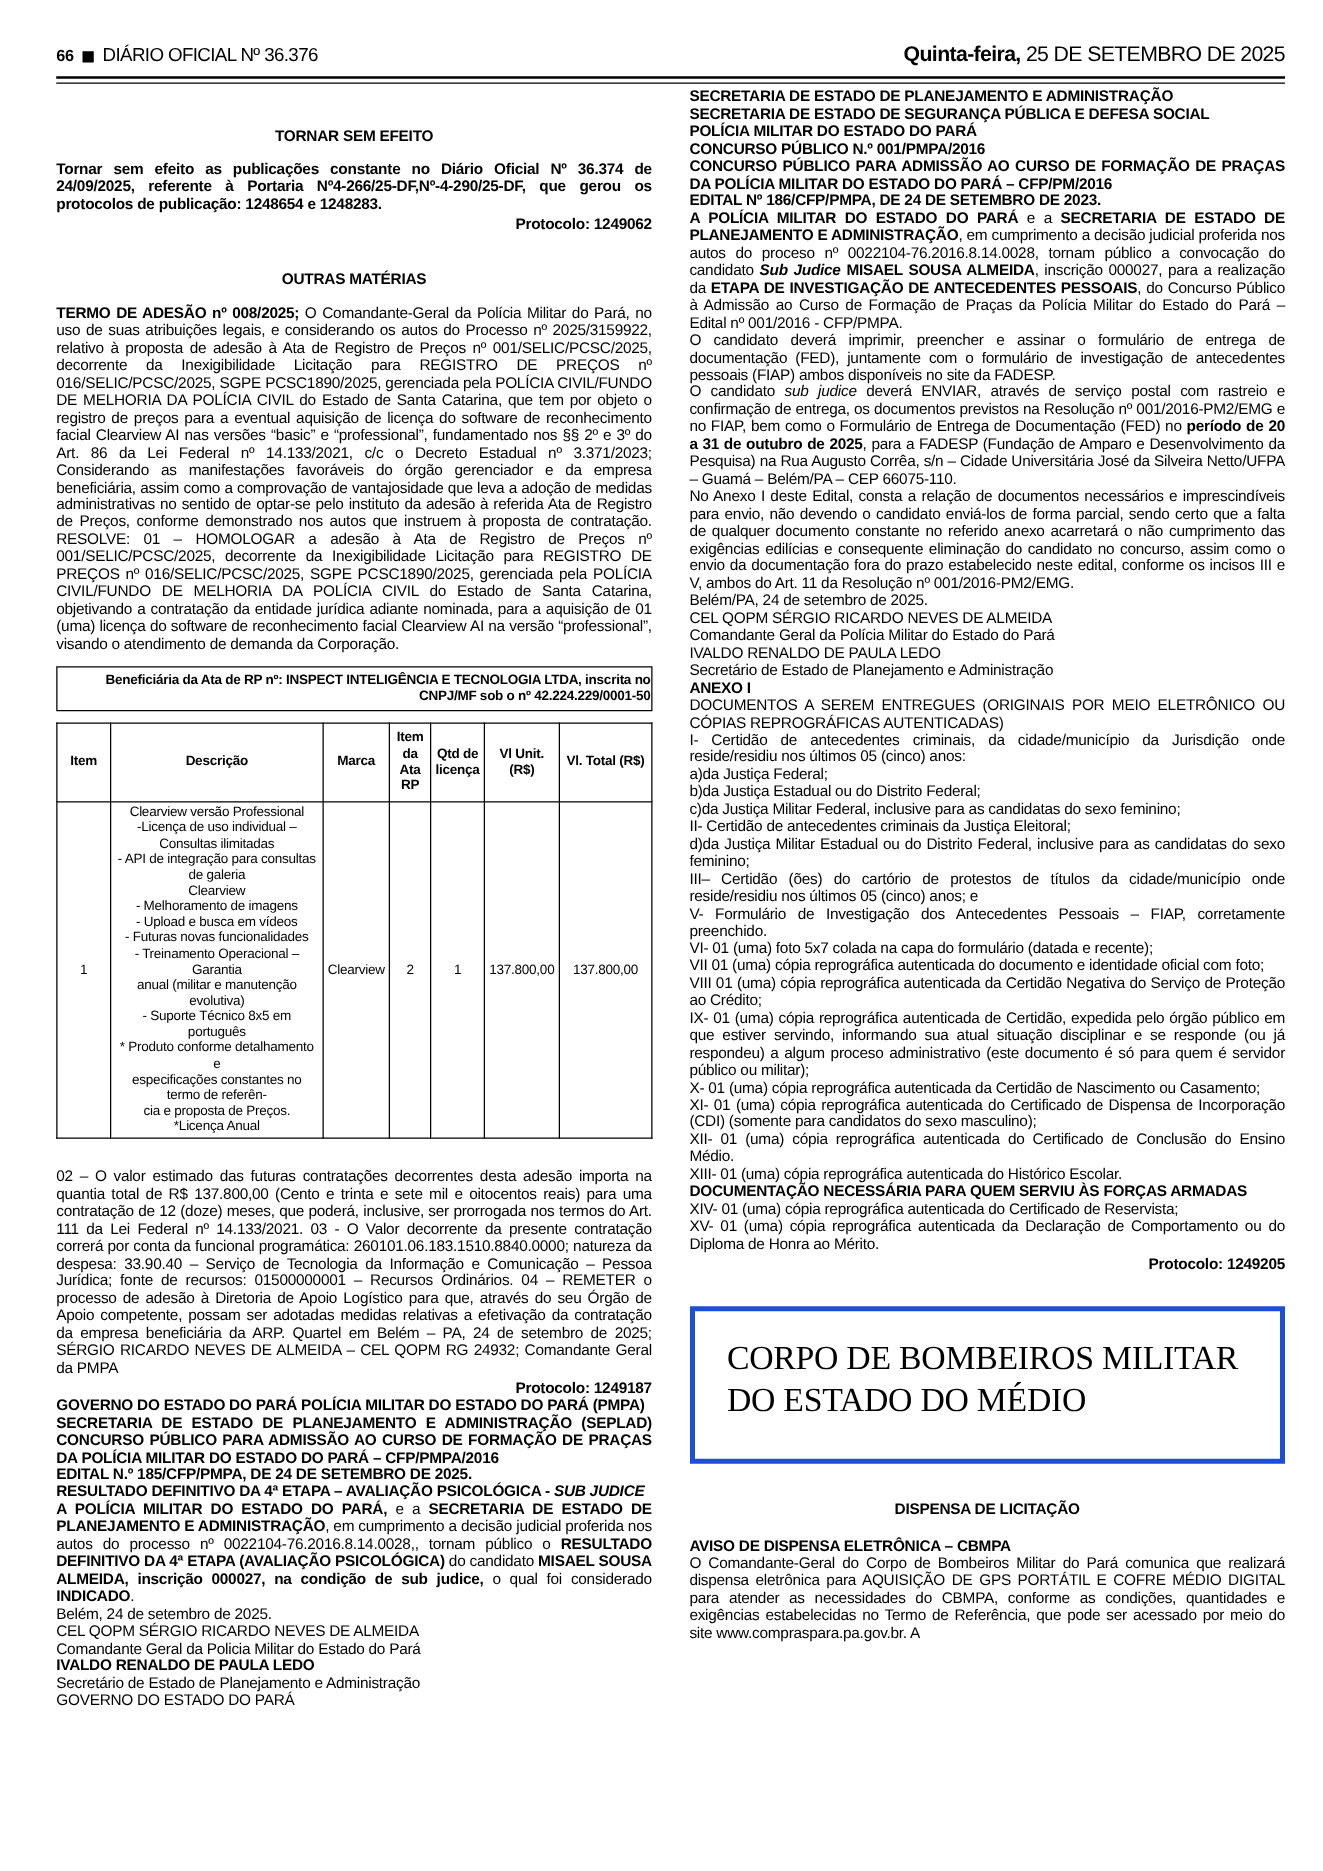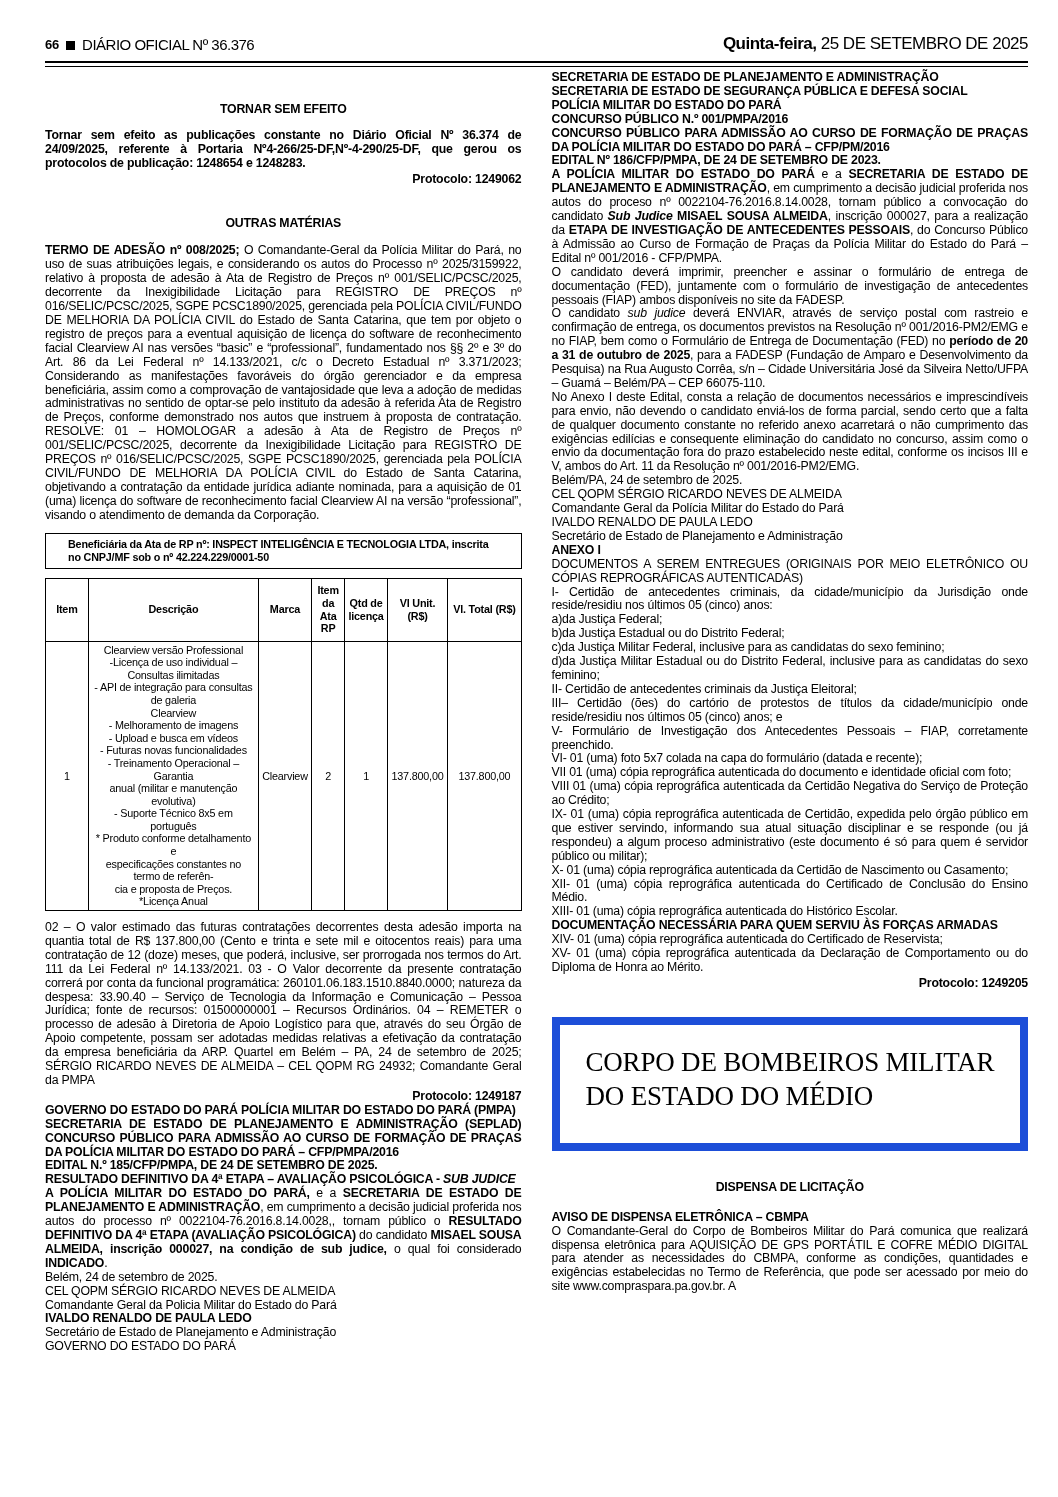--- a/index.html
+++ b/index.html
@@ -18,28 +18,28 @@
   .rule{margin-top:6px;border-top:2px solid #000;border-bottom:1.5px solid #000;height:3px;}
   .cols{display:flex;gap:30px;margin-top:4px;}
   .col{width:484px;}
   .para{margin:0;text-align:justify;}
   p{margin:0;}
   .sec-title{font-weight:bold;text-align:center;}
   .mt-lg{margin-top:32px;}
   .protocol{font-weight:bold;text-align:right;margin-top:2px;}
   .bold-block p{font-weight:bold;}
   .caption-box{border:1.5px solid #000;font-weight:bold;font-size:10.8px;line-height:13px;
-               text-align:left;padding:4px 22px;margin-top:10px;}
+               text-align:right;padding:4px 0;margin-top:10px;}
   table.rp{border-collapse:collapse;width:100%;margin-top:9px;font-size:10.8px;line-height:12.6px;}
   table.rp th,table.rp td{border:1.5px solid #000;vertical-align:middle;text-align:center;padding:2px 3px;}
   table.rp th{font-weight:bold;height:58px;}
   td.desc div{text-align:center;}
-  .serif-box{border:8px solid #1d4ed8;margin-top:26px;padding:20px 12px 30px 26px;
+  .serif-box{border:4px solid #1d4ed8;margin-top:26px;padding:20px 12px 30px 26px;
              font-family:"Liberation Serif",serif;font-size:27px;line-height:34px;}
-  .gap-sm{margin-top:10px;}
+  .gap-sm{margin-top:24px;}
 </style>
 </head>
 <body>
 
 <div class="page">
 
   <header>
     <div class="h-left">
       <span class="pageno">66</span>
       <span class="sq"></span>
@@ -153,29 +153,30 @@
           <p class="para">Secretário de Estado de Planejamento e Administração</p>
         </div>
 
       <p class="para b">ANEXO I</p>
       <p class="para">DOCUMENTOS A SEREM ENTREGUES (ORIGINAIS POR MEIO ELETRÔNICO OU  CÓPIAS REPROGRÁFICAS AUTENTICADAS)</p>
       <div>
           <p class="para">I- Certidão de antecedentes criminais, da cidade/município da Jurisdição onde reside/residiu nos últimos 05 (cinco) anos:</p>
           <p class="para">a)da Justiça Federal;</p>
           <p class="para">b)da Justiça Estadual ou do Distrito Federal;</p>
           <p class="para">c)da Justiça Militar Federal, inclusive para as candidatas do sexo feminino;</p>
+          <p class="para">II- Certidão de antecedentes criminais da Justiça Eleitoral;</p>
           <p class="para">d)da Justiça Militar Estadual ou do Distrito Federal, inclusive para as candidatas do sexo feminino;</p>
-          <p class="para">II- Certidão de antecedentes criminais da Justiça Eleitoral;</p>
           <p class="para">III– Certidão (ões) do cartório de protestos de títulos da cidade/município onde reside/residiu nos últimos 05 (cinco) anos; e</p>
           <p class="para">V- Formulário de Investigação dos Antecedentes Pessoais – FIAP, corretamente preenchido.</p>
           <p class="para">VI- 01 (uma) foto 5x7 colada na capa do formulário (datada e recente);</p>
           <p class="para">VII 01 (uma) cópia reprográfica autenticada do documento e identidade oficial com foto;</p>
           <p class="para">VIII 01 (uma) cópia reprográfica autenticada da Certidão Negativa do Serviço de Proteção ao Crédito;</p>
           <p class="para">IX- 01 (uma) cópia reprográfica autenticada de Certidão, expedida pelo órgão público em que estiver servindo, informando sua atual situação disciplinar e se responde (ou já respondeu) a algum proceso administrativo (este documento é  só para quem é servidor público ou militar);</p>
           <p class="para">X- 01 (uma) cópia reprográfica autenticada da Certidão de Nascimento ou Casamento;</p>
+          <p class="para">XI- 01 (uma) cópia reprográfica autenticada do Certificado de Dispensa de Incorporação (CDI) (somente para candidatos do sexo masculino);</p>
           <p class="para">XII- 01 (uma) cópia reprográfica autenticada do Certificado de Conclusão do Ensino Médio.</p>
           <p class="para">XIII- 01 (uma) cópia reprográfica autenticada do Histórico Escolar.</p>
         </div>
       <p class="para b">DOCUMENTAÇÃO NECESSÁRIA PARA QUEM SERVIU ÀS FORÇAS ARMADAS</p>
       <div>
           <p class="para">XIV- 01 (uma) cópia reprográfica autenticada do Certificado de Reservista;</p>
           <p class="para">XV- 01 (uma) cópia reprográfica autenticada da Declaração de Comportamento ou do Diploma de Honra ao Mérito.</p>
         </div>
       <p class="protocol">Protocolo: 1249205</p>
 

